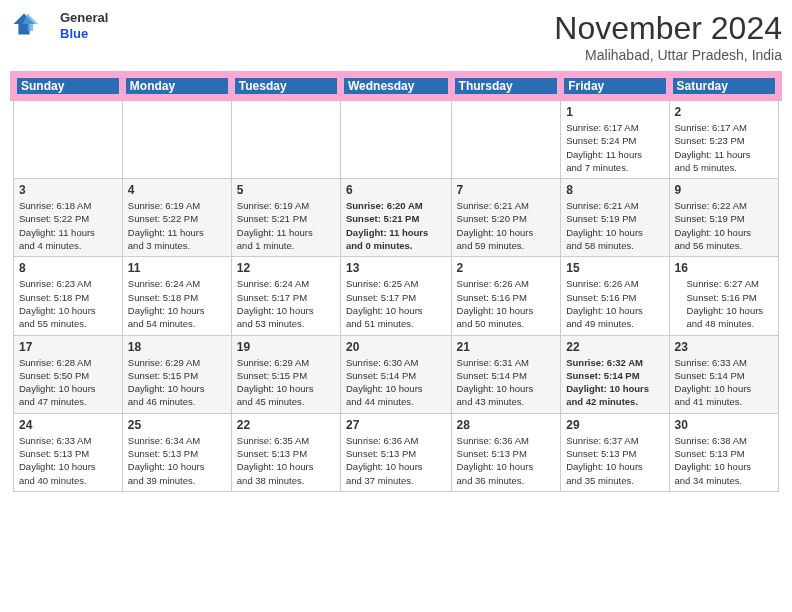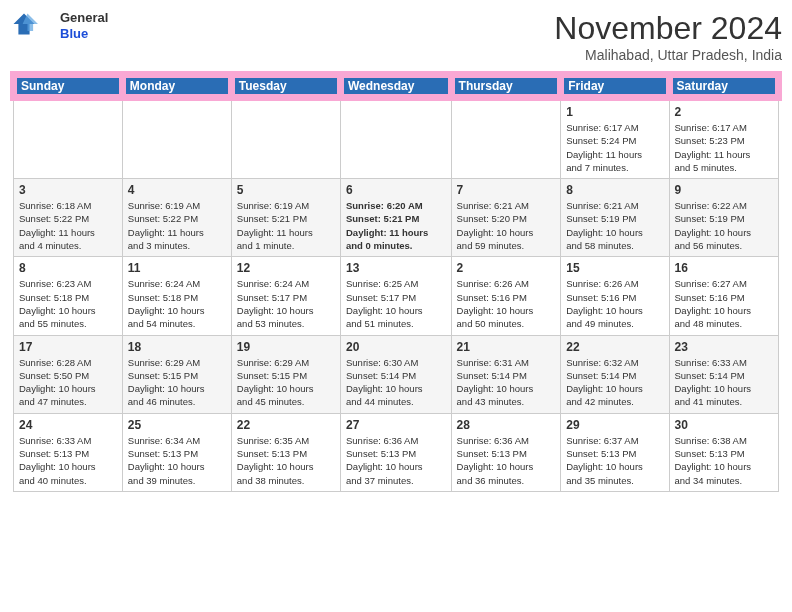--- a/index.html
+++ b/index.html
@@ -229,21 +229,21 @@
         </td>
         <td>
           <span class="day-num">15</span>
           <div class="day-info" style="white-space: pre-line;">Sunrise: 6:26 AM
 Sunset: 5:16 PM
 Daylight: 10 hours
 and 49 minutes.</div>
         </td>
         <td>
           <span class="day-num">16</span>
-          <div class="day-info" style="white-space: pre-line;">Sunrise: 6:27 AM
+          <div class="day-info" style="white-space: pre-line; margin-left: 12px;">Sunrise: 6:27 AM
 Sunset: 5:16 PM
 Daylight: 10 hours
 and 48 minutes.</div>
         </td>
       </tr>
       <tr>
         <td>
           <span class="day-num">17</span>
           <div class="day-info" style="white-space: pre-line;">Sunrise: 6:28 AM
 Sunset: 5:50 PM
@@ -273,21 +273,21 @@
         </td>
         <td>
           <span class="day-num">21</span>
           <div class="day-info" style="white-space: pre-line;">Sunrise: 6:31 AM
 Sunset: 5:14 PM
 Daylight: 10 hours
 and 43 minutes.</div>
         </td>
         <td>
           <span class="day-num">22</span>
-          <div class="day-info" style="white-space: pre-line;">Sunrise: 6:32 AM
+          <div class="day-info" style="white-space: pre-line; font-weight: bold;">Sunrise: 6:32 AM
 Sunset: 5:14 PM
 Daylight: 10 hours
 and 42 minutes.</div>
         </td>
         <td>
           <span class="day-num">23</span>
           <div class="day-info" style="white-space: pre-line;">Sunrise: 6:33 AM
 Sunset: 5:14 PM
 Daylight: 10 hours
 and 41 minutes.</div>

